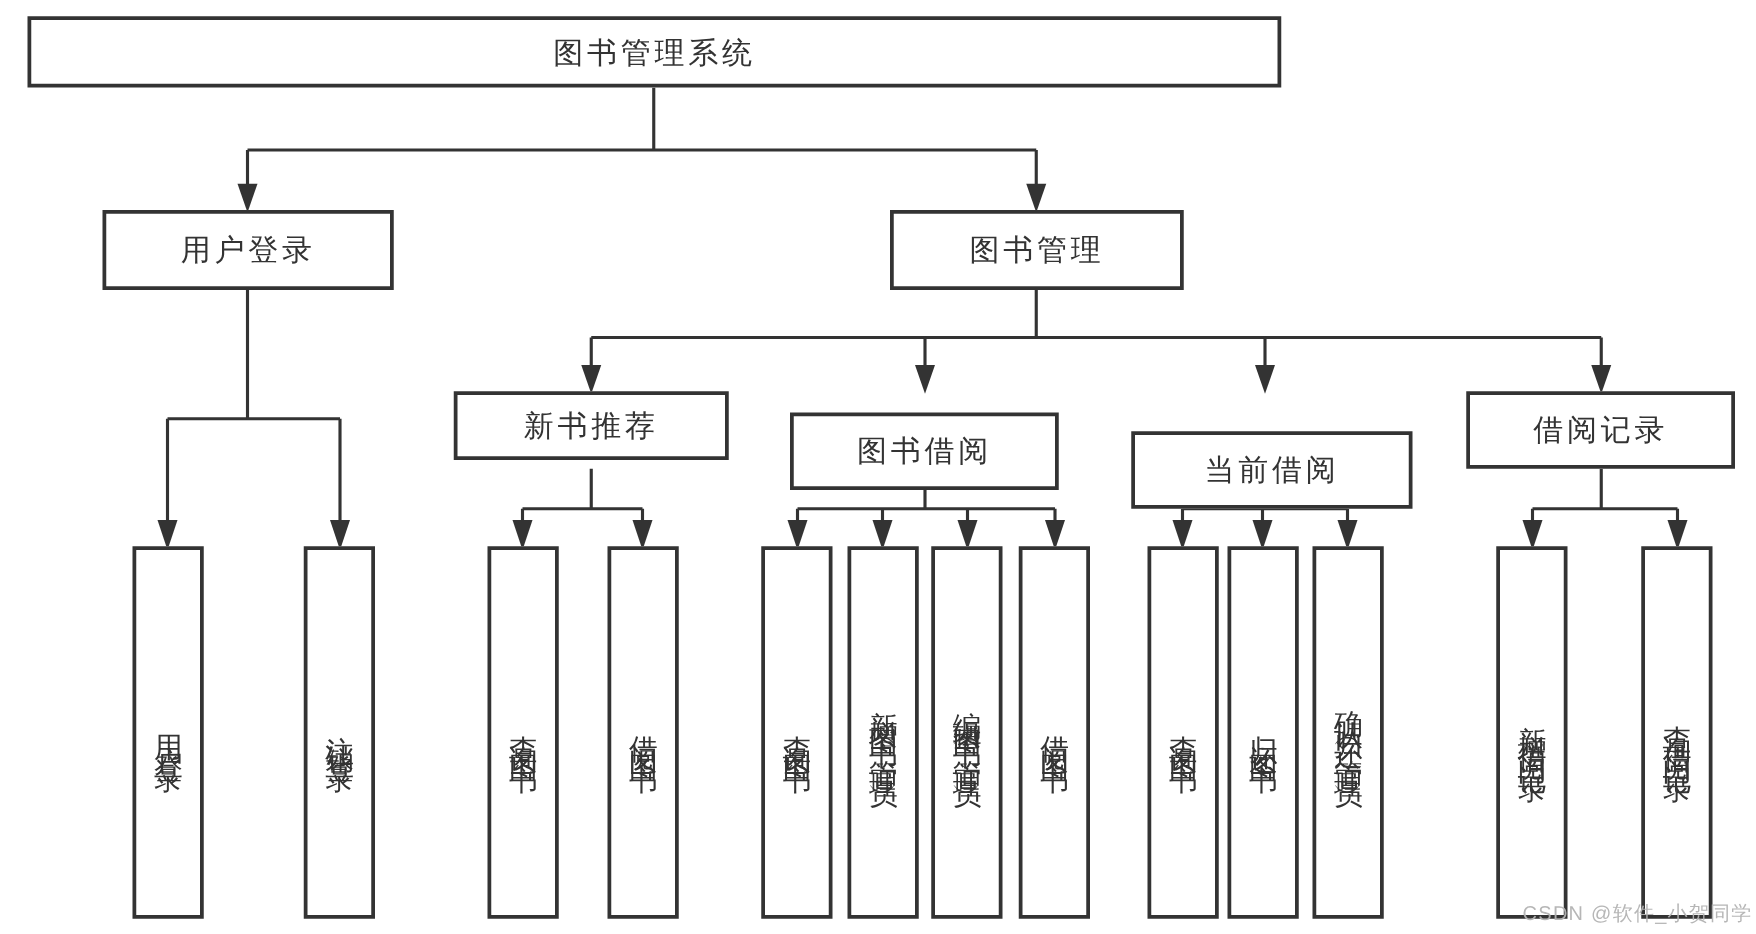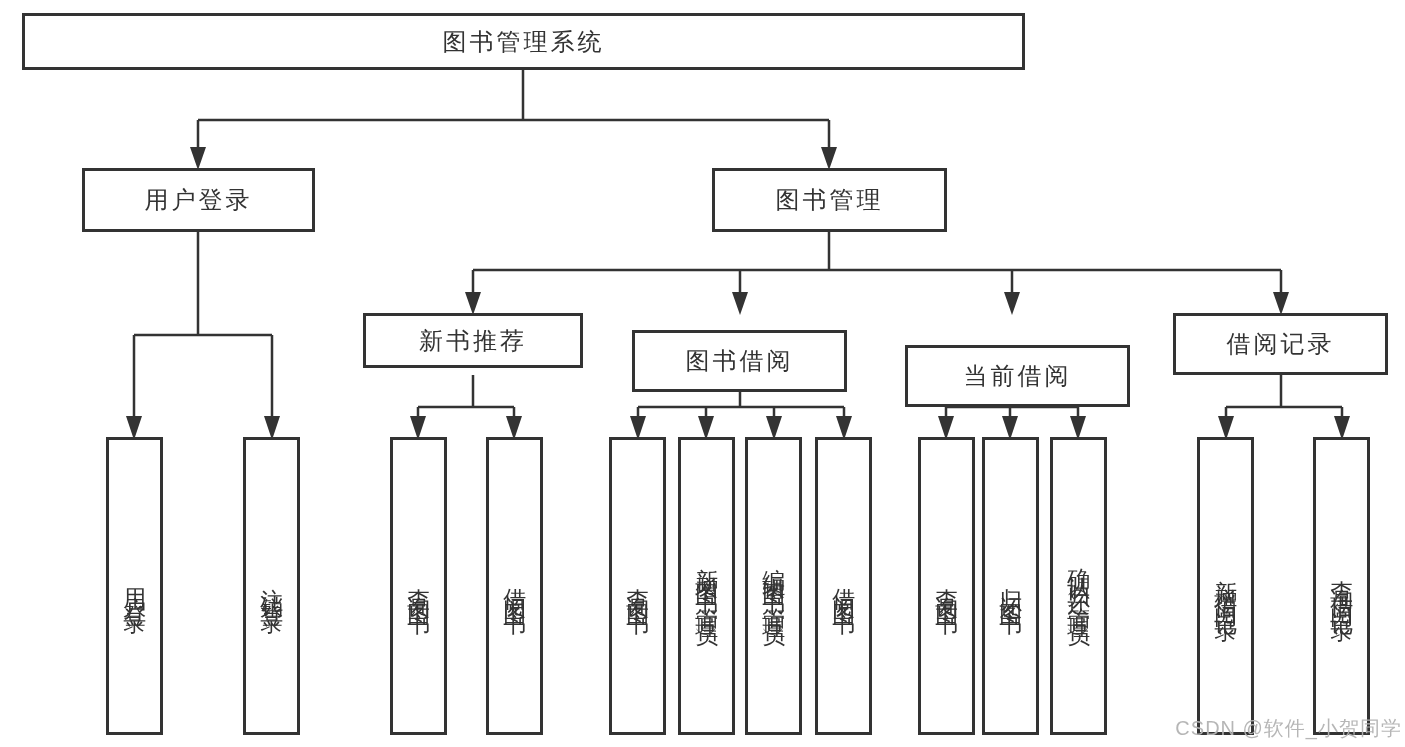--- a/index.html
+++ b/index.html
@@ -34,21 +34,21 @@
     text-orientation:mixed;
     font-size:23px;
     letter-spacing:8px;
     line-height:1.1;
     color:var(--text);
     white-space:nowrap;
   }
   .watermark{
     position:absolute;
     right:3px;bottom:5px;
-    font-size:20px;
+    font-size:16px;
     letter-spacing:1px;
     color:var(--wm);
     opacity:.95;
     white-space:nowrap;
   }
 </style>
 </head>
 <body>
 
 <div class="canvas">

